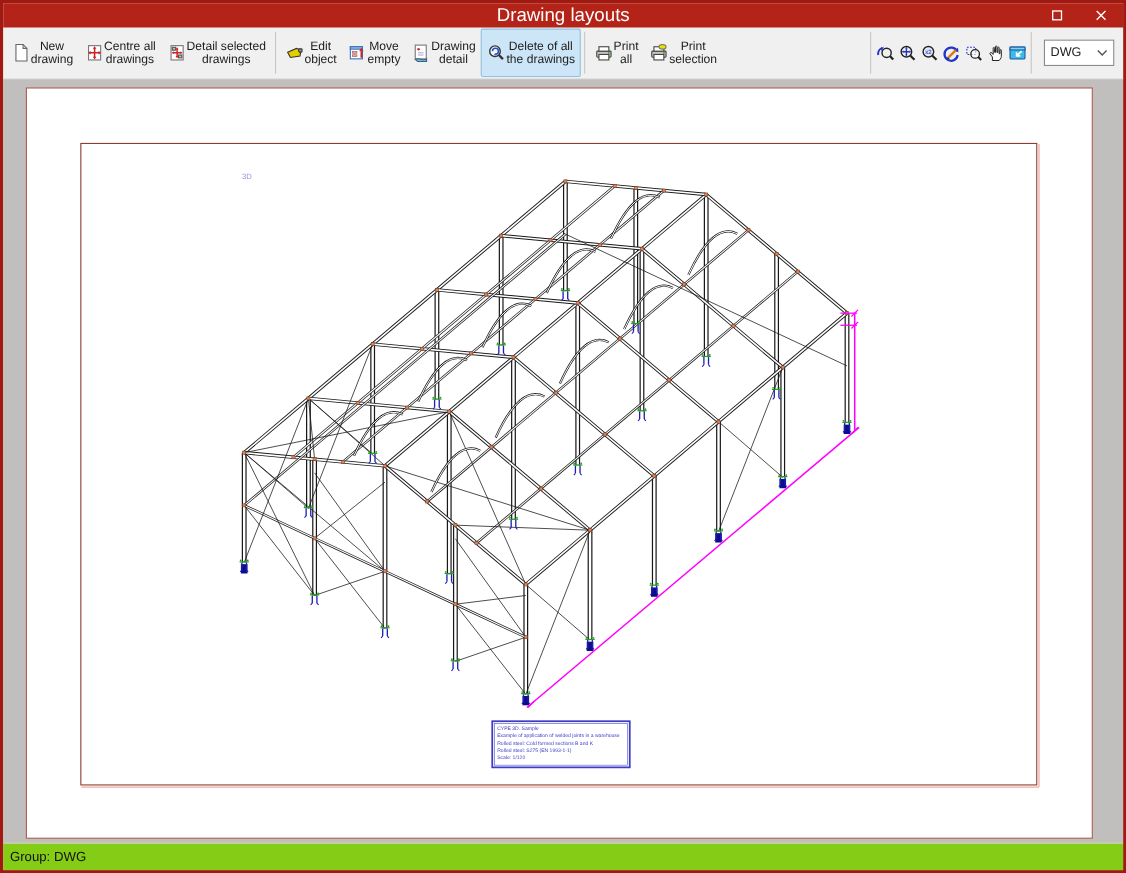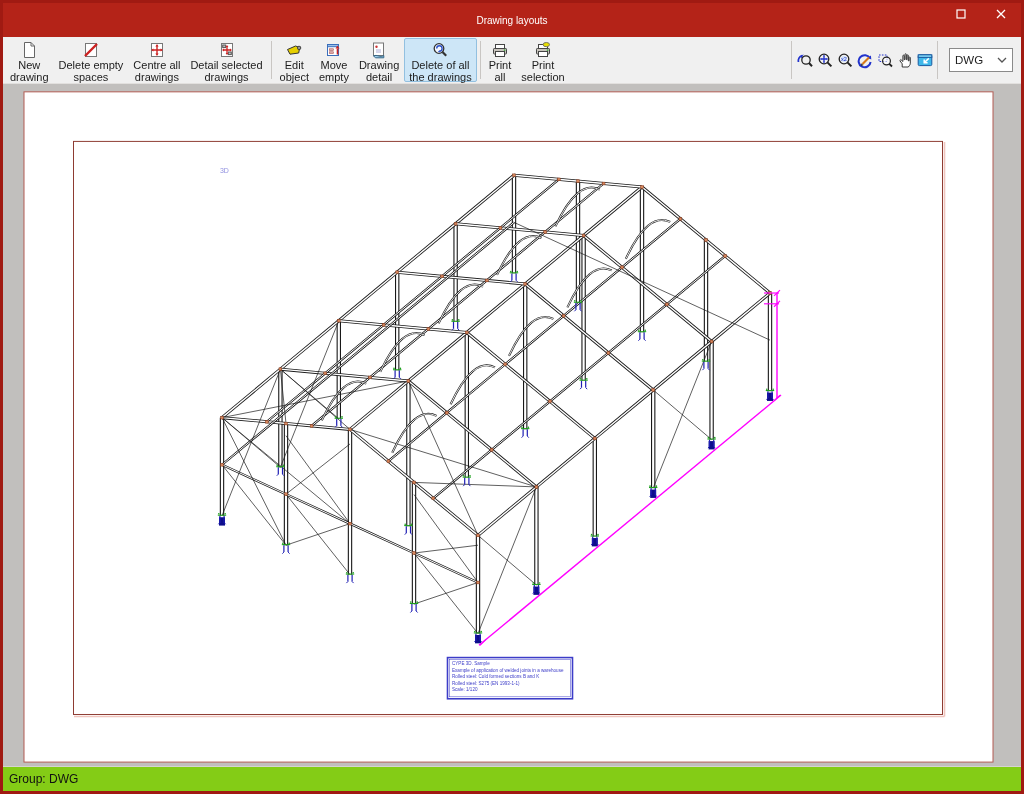--- a/index.html
+++ b/index.html
@@ -1,25 +1,25 @@
 <!DOCTYPE html>
 <html><head>
 <meta charset="utf-8">
 <style>
   html,body{margin:0;padding:0;width:1024px;height:794px;overflow:hidden;
     font-family:"Liberation Sans",sans-serif;}
   .window{position:absolute;inset:0;border:3px solid #a01a12;background:#f0f0f0;
     display:flex;flex-direction:column;box-sizing:border-box;}
-  .titlebar{height:34px;background:#b42318;color:#fff;position:relative;
-    display:flex;align-items:center;justify-content:center;font-size:10px;flex:0 0 auto;}
+  .titlebar{height:22px;background:#b42318;color:#fff;position:relative;
+    display:flex;align-items:center;justify-content:center;font-size:17px;flex:0 0 auto;}
   .win-controls{position:absolute;right:0;top:0;height:22px;display:flex;}
   .win-btn{width:40px;height:22px;display:flex;align-items:center;justify-content:center;cursor:default;}
   .toolbar{height:47px;background:#f0f0f0;display:flex;align-items:stretch;
     padding:1px 4px 1px 2px;flex:0 0 auto;border-bottom:1px solid #e2e0de;box-sizing:border-box;}
-  .tbtn{display:flex;flex-direction:column;align-items:center;justify-content:flex-start;
+  .tbtn{display:flex;flex-direction:row;align-items:center;justify-content:flex-start;
     padding:2px 4px 1px 4px;font-size:11px;line-height:11.5px;color:#1c1c1c;text-align:center;
     border:1px solid transparent;border-radius:2px;}
   .tbtn .ticon{height:18px;display:flex;align-items:center;justify-content:center;margin-bottom:1px;}
   .tbtn-label{white-space:pre-line;}
   .tbtn.selected{background:#cde6f7;border-color:#92c0e0;}
   .sep{width:1px;background:#c9c6c3;margin:3px 3px;}
   .spacer{flex:1;}
   .zoomstrip{display:flex;align-items:center;gap:1px;}
   .zbtn{width:19px;height:19px;display:flex;align-items:center;justify-content:center;}
   .dwg-select{width:52px;height:22px;background:#fff;border:1px solid #8a8a8a;
@@ -54,30 +54,20 @@
     <div id="toolbar-groups" style="display:flex;align-items:stretch;">
         <div class="tbtn">
           <span class="ticon">
             <svg width="18" height="18" viewBox="0 0 18 18">
               <path d="M4.5 1.5h6.5l3.5 3.5v11.5h-10z" fill="#fff" stroke="#666"></path>
               <path d="M11 1.5v3.5h3.5" fill="none" stroke="#666"></path>
             </svg>
           </span>
           <span class="tbtn-label">New
 drawing</span>
-        </div>
-        <div class="tbtn">
-          <span class="ticon">
-            <svg width="18" height="18" viewBox="0 0 18 18">
-              <rect x="3.5" y="2.5" width="11" height="13" fill="#fff" stroke="#777"></rect>
-              <line x1="3" y1="15" x2="15" y2="3" stroke="#c22" stroke-width="2.4"></line>
-            </svg>
-          </span>
-          <span class="tbtn-label">Delete empty
-spaces</span>
         </div>
         <div class="tbtn">
           <span class="ticon">
             <svg width="18" height="18" viewBox="0 0 18 18">
               <rect x="3.5" y="2.5" width="11" height="13" fill="#fff" stroke="#777"></rect>
               <path d="M9 4.5v9M4.5 9h9" stroke="#c22" stroke-width="1.4"></path>
               <path d="M9 3l1.6 2.4H7.4zM9 15l1.6-2.4H7.4zM3 9l2.4-1.6v3.2zM15 9l-2.4-1.6v3.2z" fill="#c22"></path>
             </svg>
           </span>
           <span class="tbtn-label">Centre all

